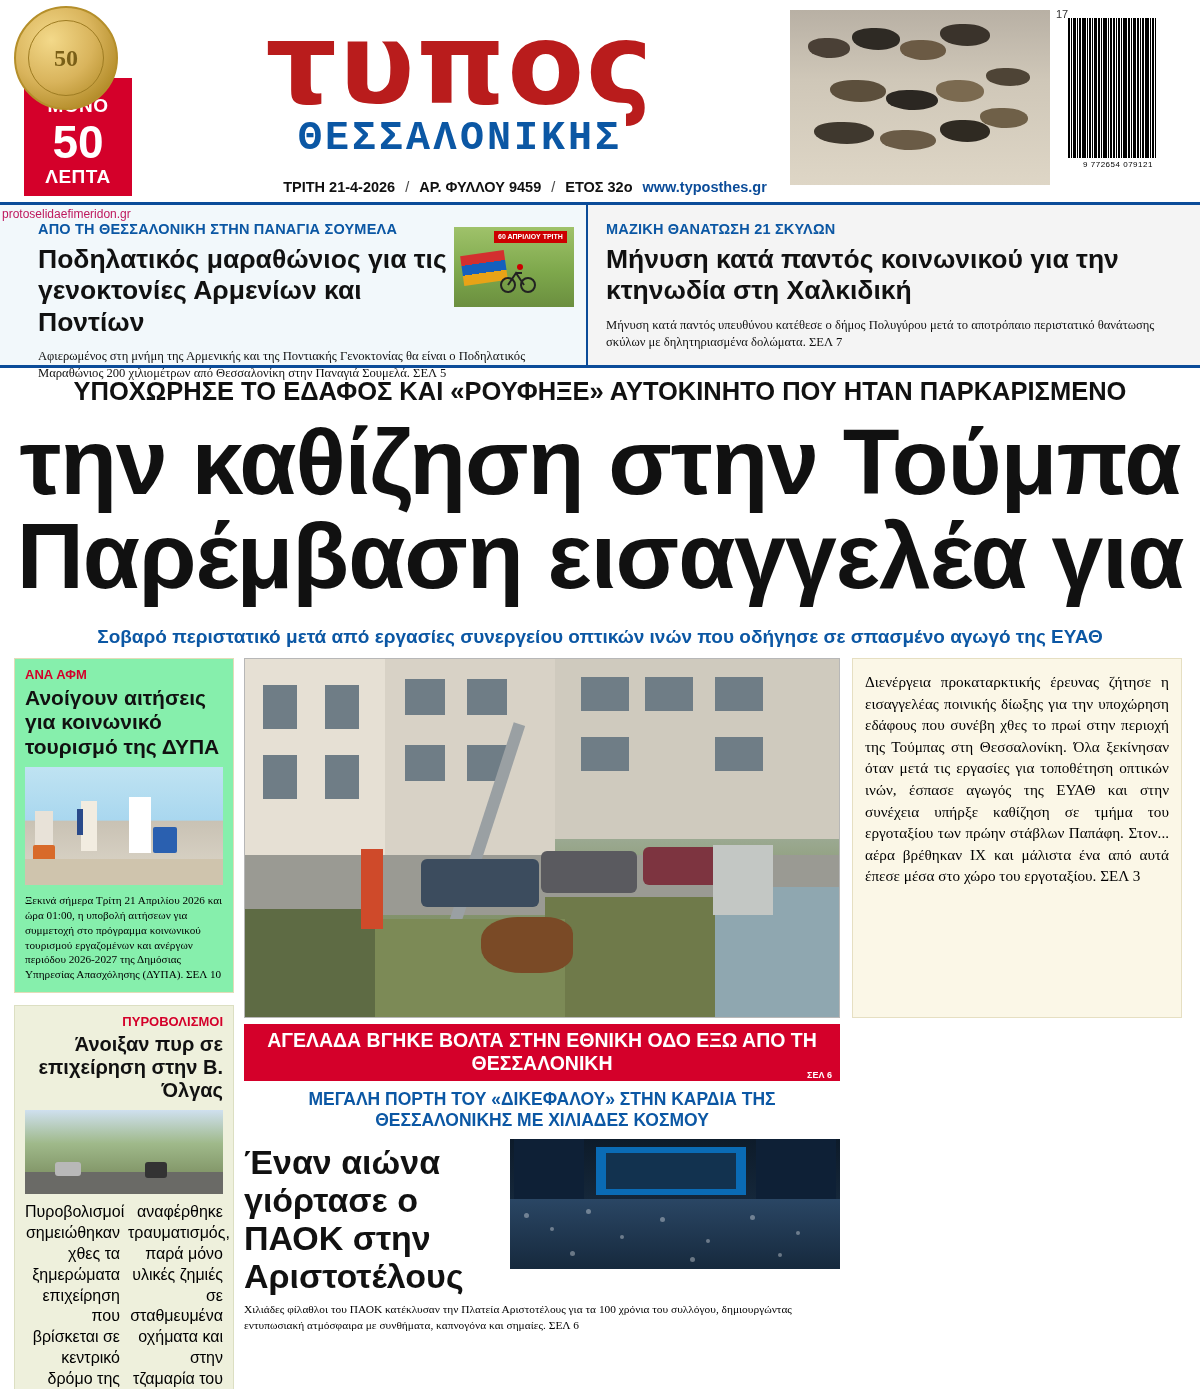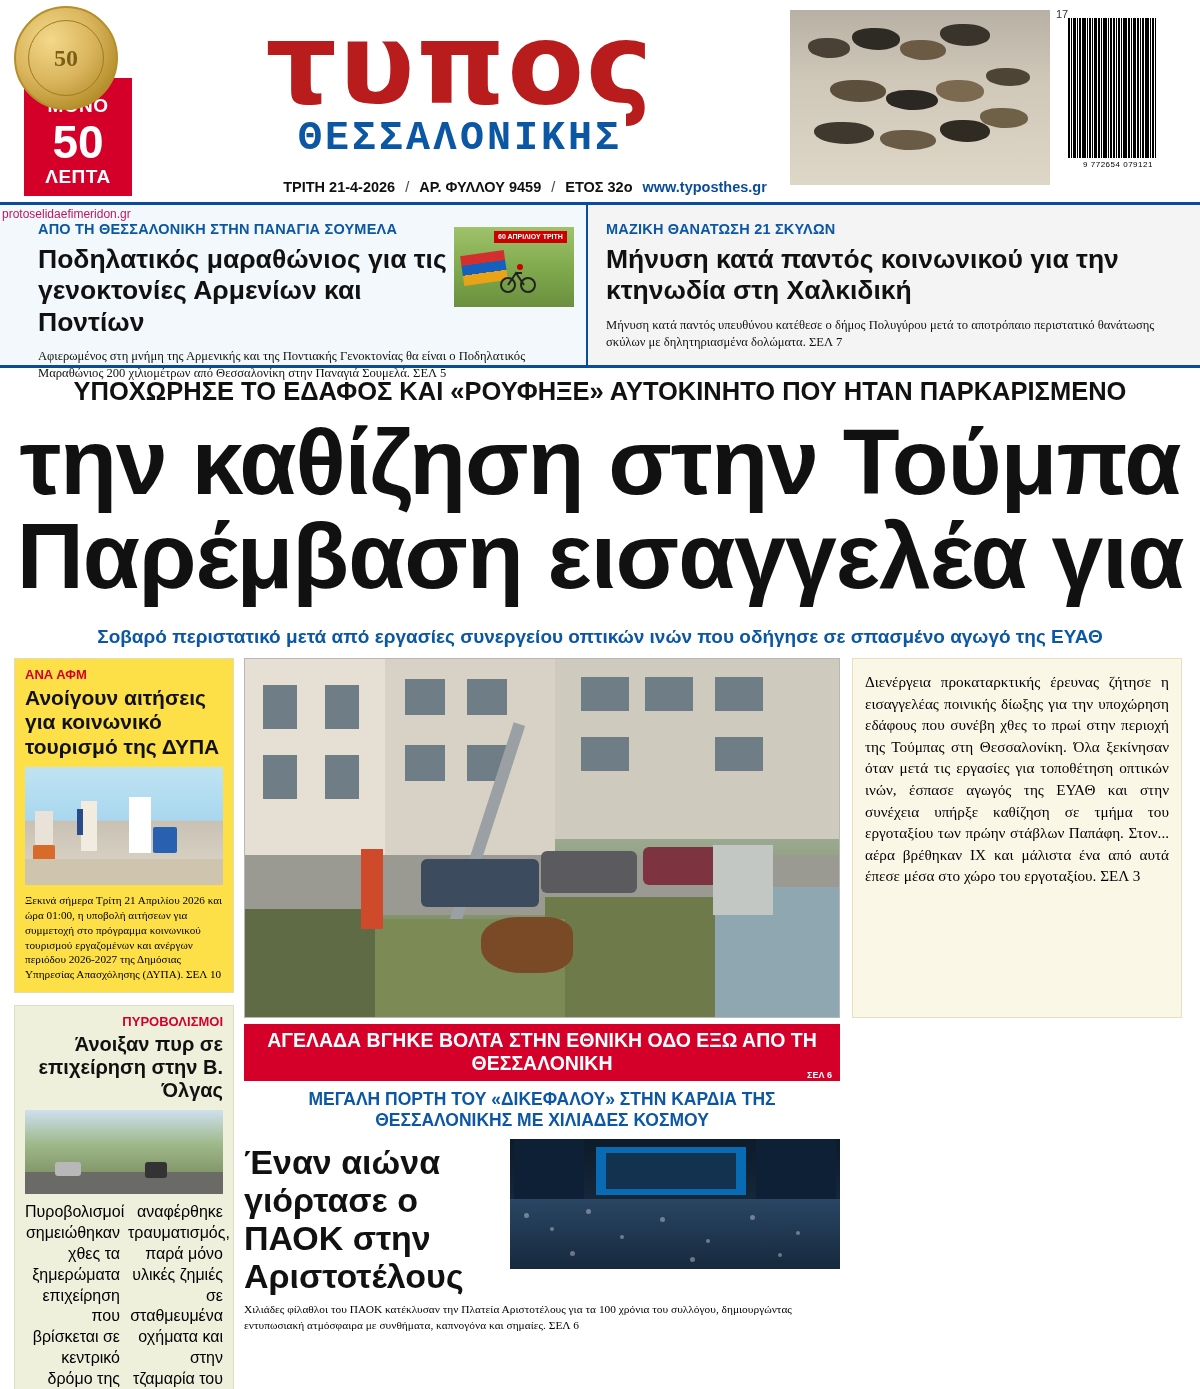--- a/index.html
+++ b/index.html
@@ -117,21 +117,21 @@
     text-align:center; color:#0b57a4; font-weight:bold; font-size:19px;
     margin-top:24px; margin-bottom:10px;
   }
 
   
   .lower { position:relative; display:flex; gap:0; padding:0 14px; }
   .col-left { width:220px; }
   .col-mid { width:596px; margin-left:10px; }
   .col-right { width:330px; margin-left:12px; }
 
-  .box-yellow { background:#fde047; border:1px solid #e2dcb8; padding:8px 10px 10px; }
+  .box-yellow { background:#86efac; border:1px solid #e2dcb8; padding:8px 10px 10px; }
   .box-kicker { color:#d4002a; font-weight:bold; font-size:13px; margin-bottom:4px;}
   .box-head { font-weight:bold; font-size:21px; line-height:1.16; color:#111;}
   .box-photo { height:118px; margin:8px 0 8px; overflow:hidden; position:relative;
     background:linear-gradient(180deg,#bfe3f2 0%,#a9d7ef 45%,#c9c2b4 46%,#ded8cb 100%);}
   .box-text { font-family:"Liberation Serif", serif; font-size:11.2px; line-height:1.32; }
 
   .box-olive { background:#eef0dc; border:1px solid #dcdfc2; padding:8px 10px 10px; margin-top:12px;text-align:right;}
   .box-olive .box-head { font-size:20px; }
   .box-olive .box-photo { height:84px; background:linear-gradient(180deg,#cfe0ef 0%,#9fb98a 40%,#6f7f52 100%); }
   .two-col-text { font-family:Liberation Sans, sans-serif; font-size:16px; line-height:1.3; }

